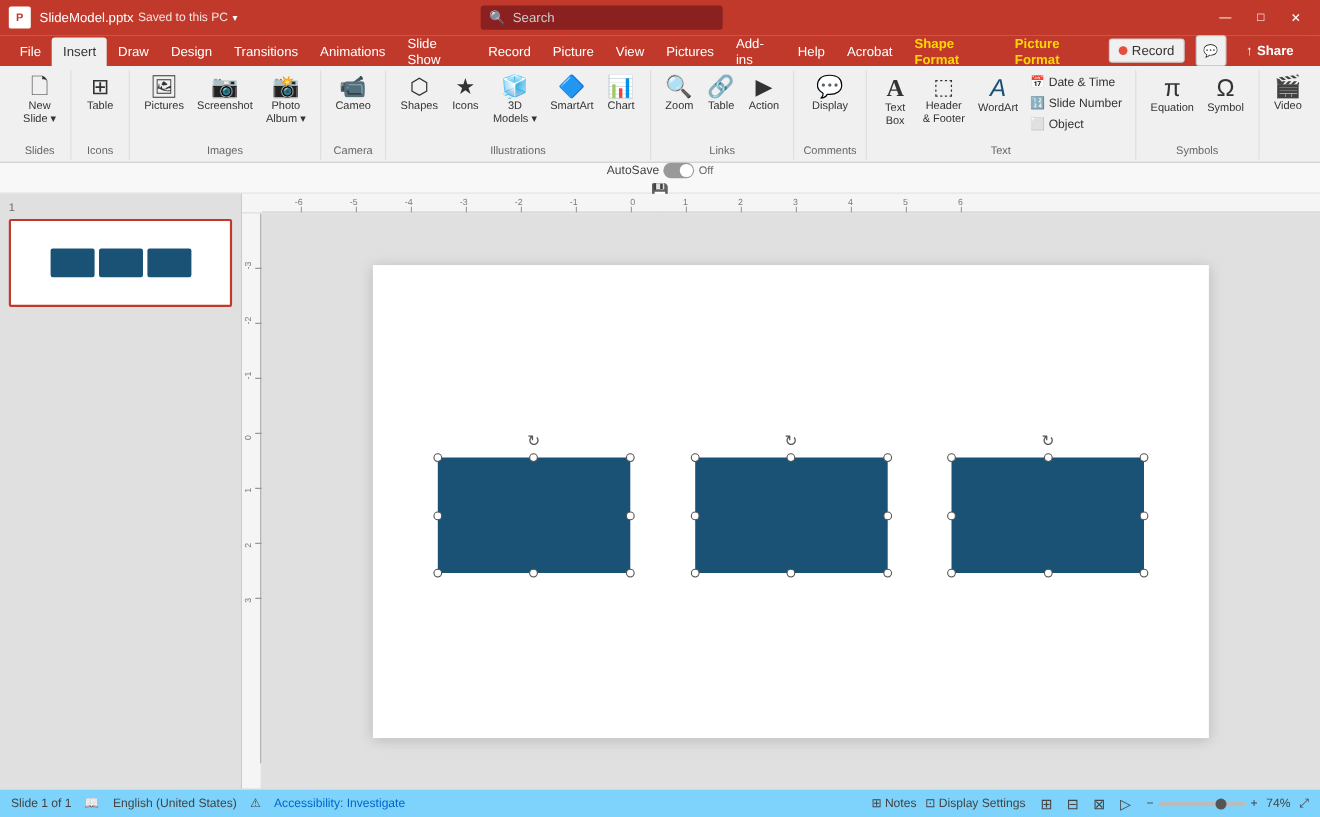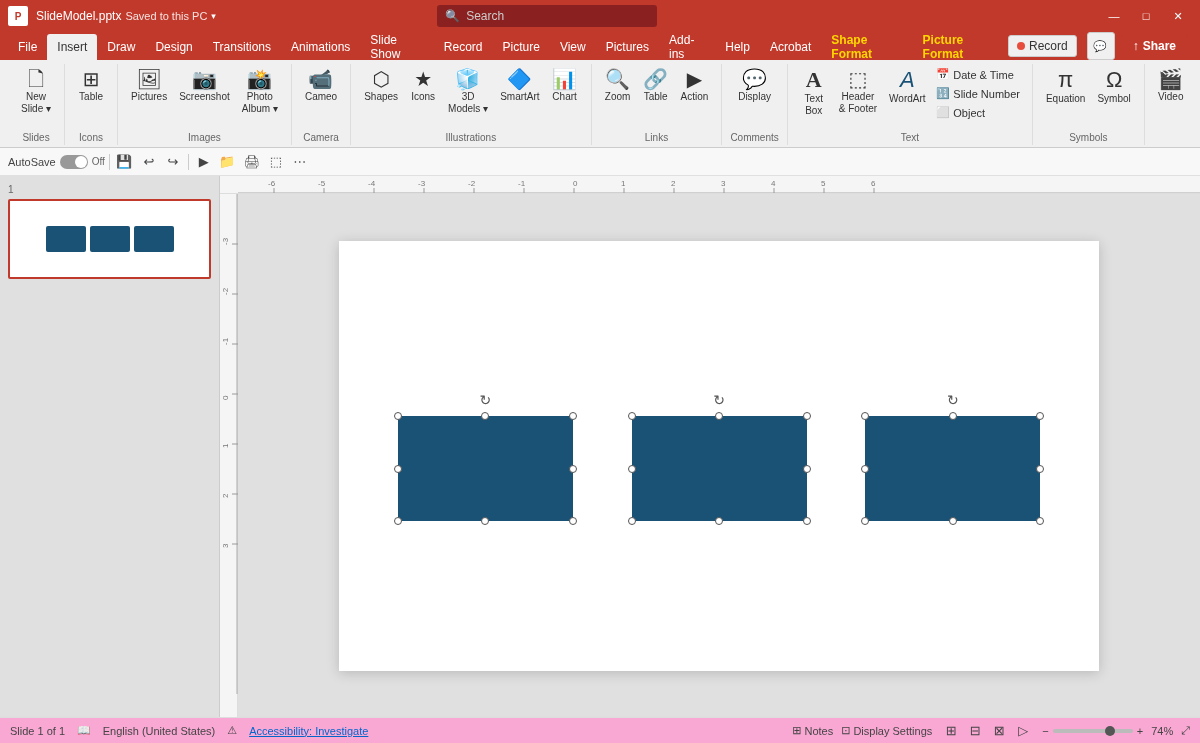--- a/index.html
+++ b/index.html
@@ -185,20 +185,21 @@
 
     
     .toolbar {
       background: #f8f8f8;
       height: 28px;
       display: flex;
       align-items: center;
       padding: 0 8px;
       gap: 2px;
       border-bottom: 1px solid #e0e0e0;
+      flex-direction: column;
     }
     .toolbar-btn {
       width: 22px; height: 22px;
       display: flex; align-items: center; justify-content: center;
       cursor: pointer;
       border-radius: 2px;
       font-size: 13px;
       color: #444;
     }
     .toolbar-sep { width: 1px; height: 16px; background: #ccc; margin: 0 2px; }
@@ -341,21 +342,21 @@
     .h-tr { top: -4px; right: -4px; cursor: ne-resize; }
     .h-ml { top: calc(50% - 4px); left: -4px; cursor: w-resize; }
     .h-mr { top: calc(50% - 4px); right: -4px; cursor: e-resize; }
     .h-bl { bottom: -4px; left: -4px; cursor: sw-resize; }
     .h-bm { bottom: -4px; left: calc(50% - 4px); cursor: s-resize; }
     .h-br { bottom: -4px; right: -4px; cursor: se-resize; }
 
     
     .status-bar {
       height: 26px;
-      background: #f9a8d4;
+      background: #7dd3fc;
       border-top: 1px solid #ddd;
       display: flex;
       align-items: center;
       padding: 0 10px;
       font-size: 11px;
       color: #444;
       gap: 12px;
     }
     .status-right {
       margin-left: auto;
@@ -746,21 +747,21 @@
       </div>
     </div>
   </div>
 </div>
 
 <div class="status-bar">
   <span>Slide 1 of 1</span>
   <span style="cursor:pointer;">📖</span>
   <span>English (United States)</span>
   <span>⚠</span>
-  <span style="cursor:pointer;color:#0066cc;text-decoration:underline;">Accessibility: Investigate</span>
+  <span style="cursor:pointer;color:#0066cc;">Accessibility: Investigate</span>
 
   <div class="status-right">
     <span style="cursor:pointer;display:flex;align-items:center;gap:3px;">
       <span>⊞</span>
       <span>Notes</span>
     </span>
     <span style="cursor:pointer;display:flex;align-items:center;gap:3px;">
       <span>⊡</span>
       <span>Display Settings</span>
     </span>

